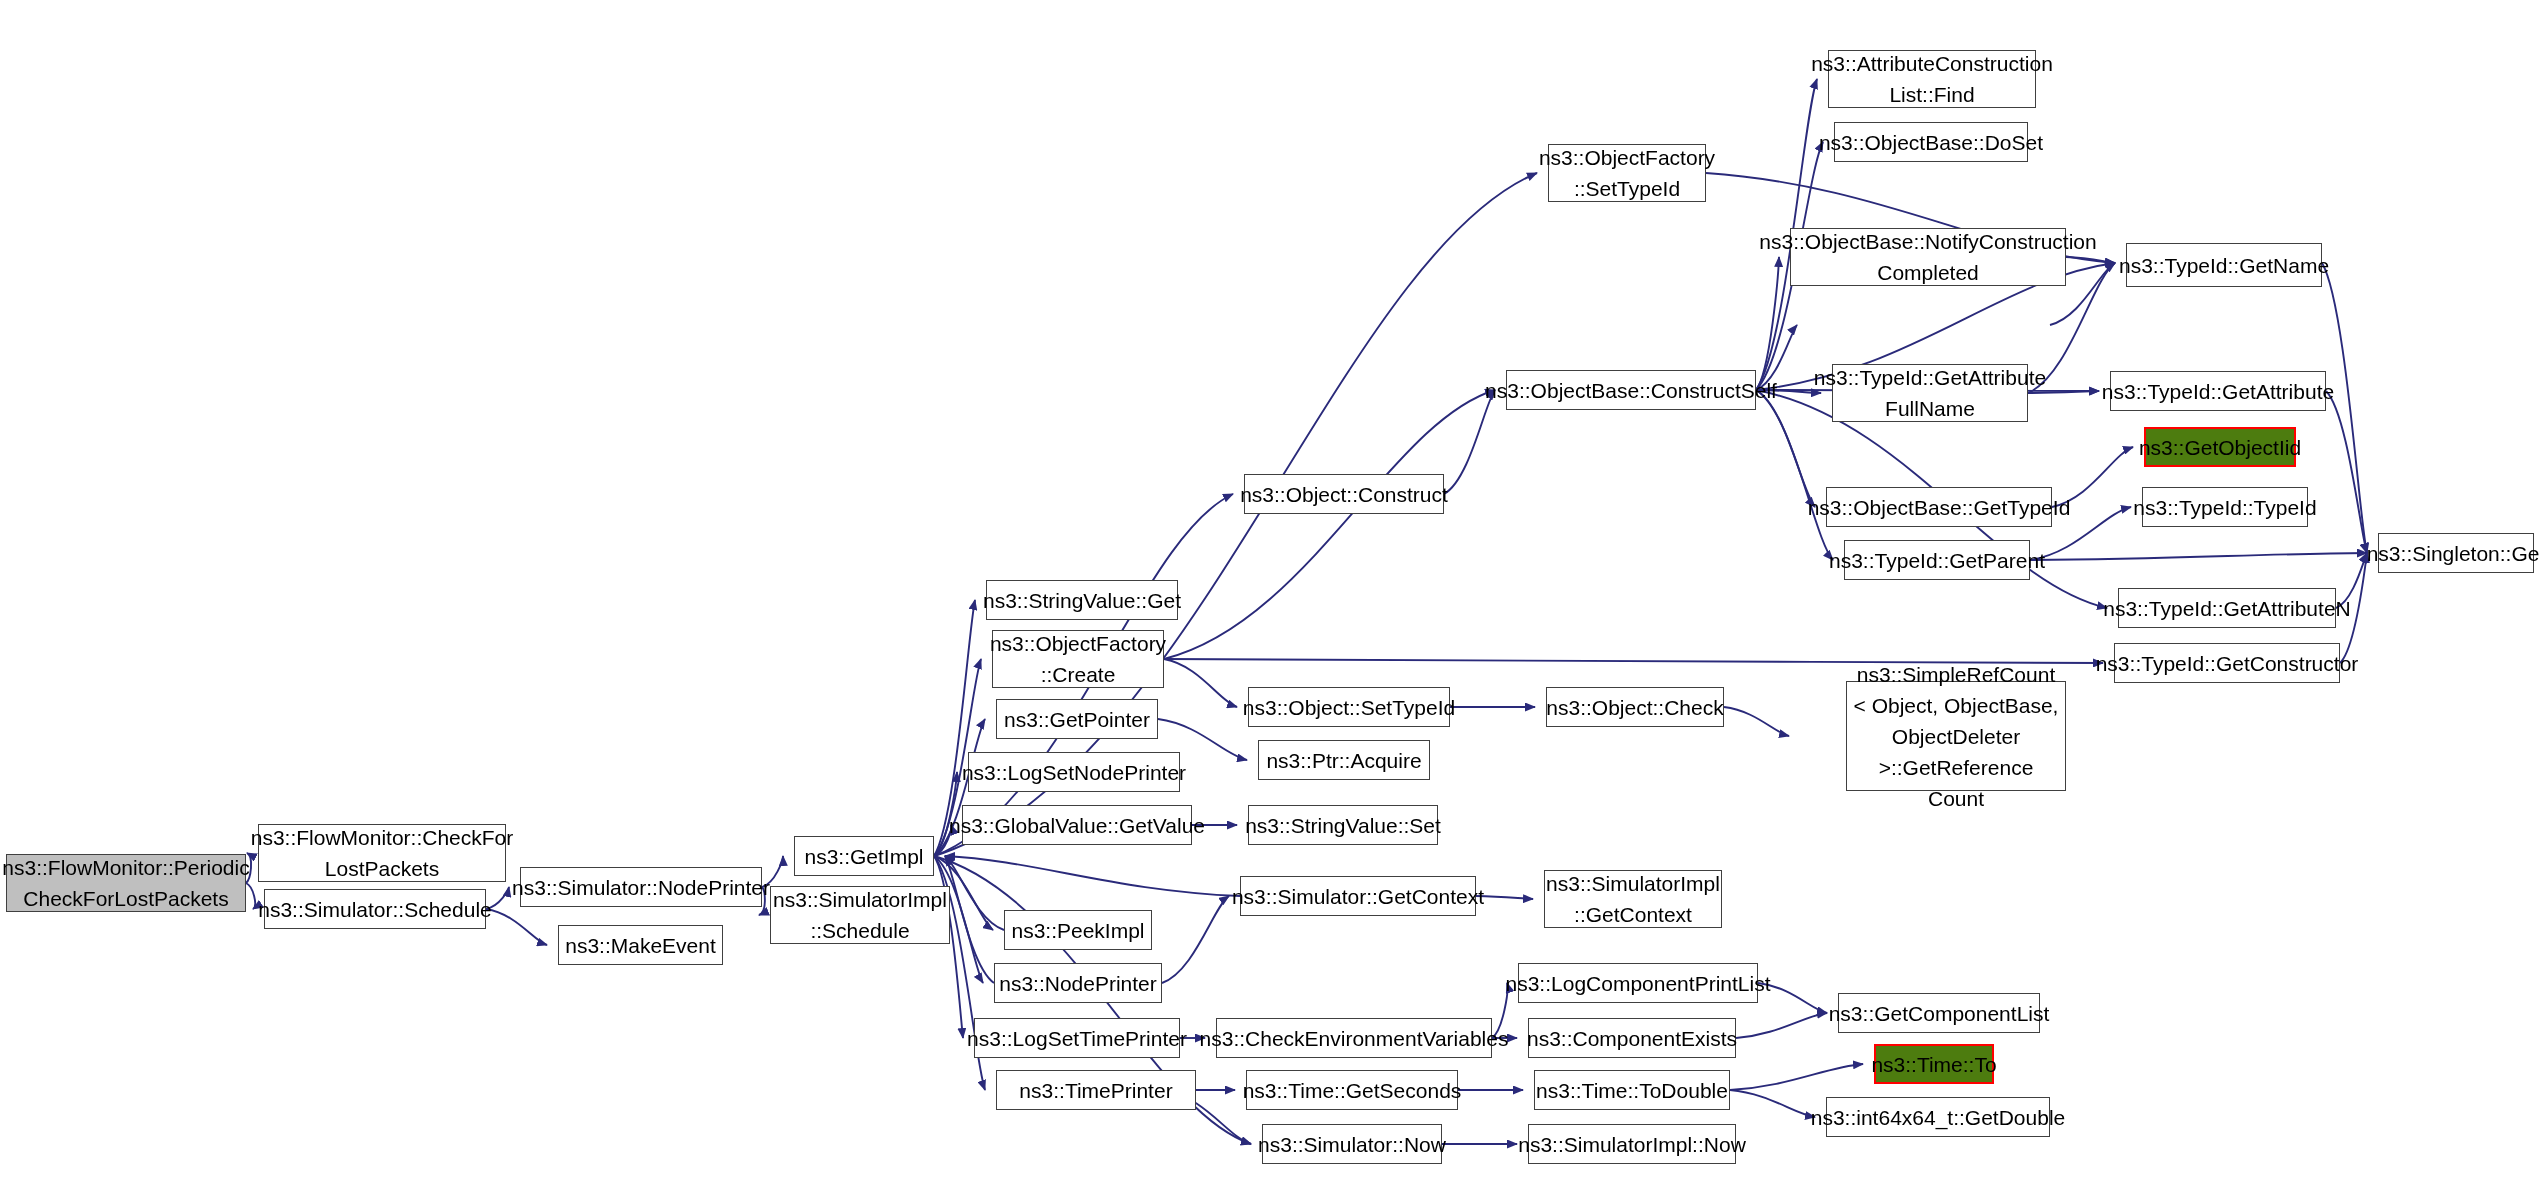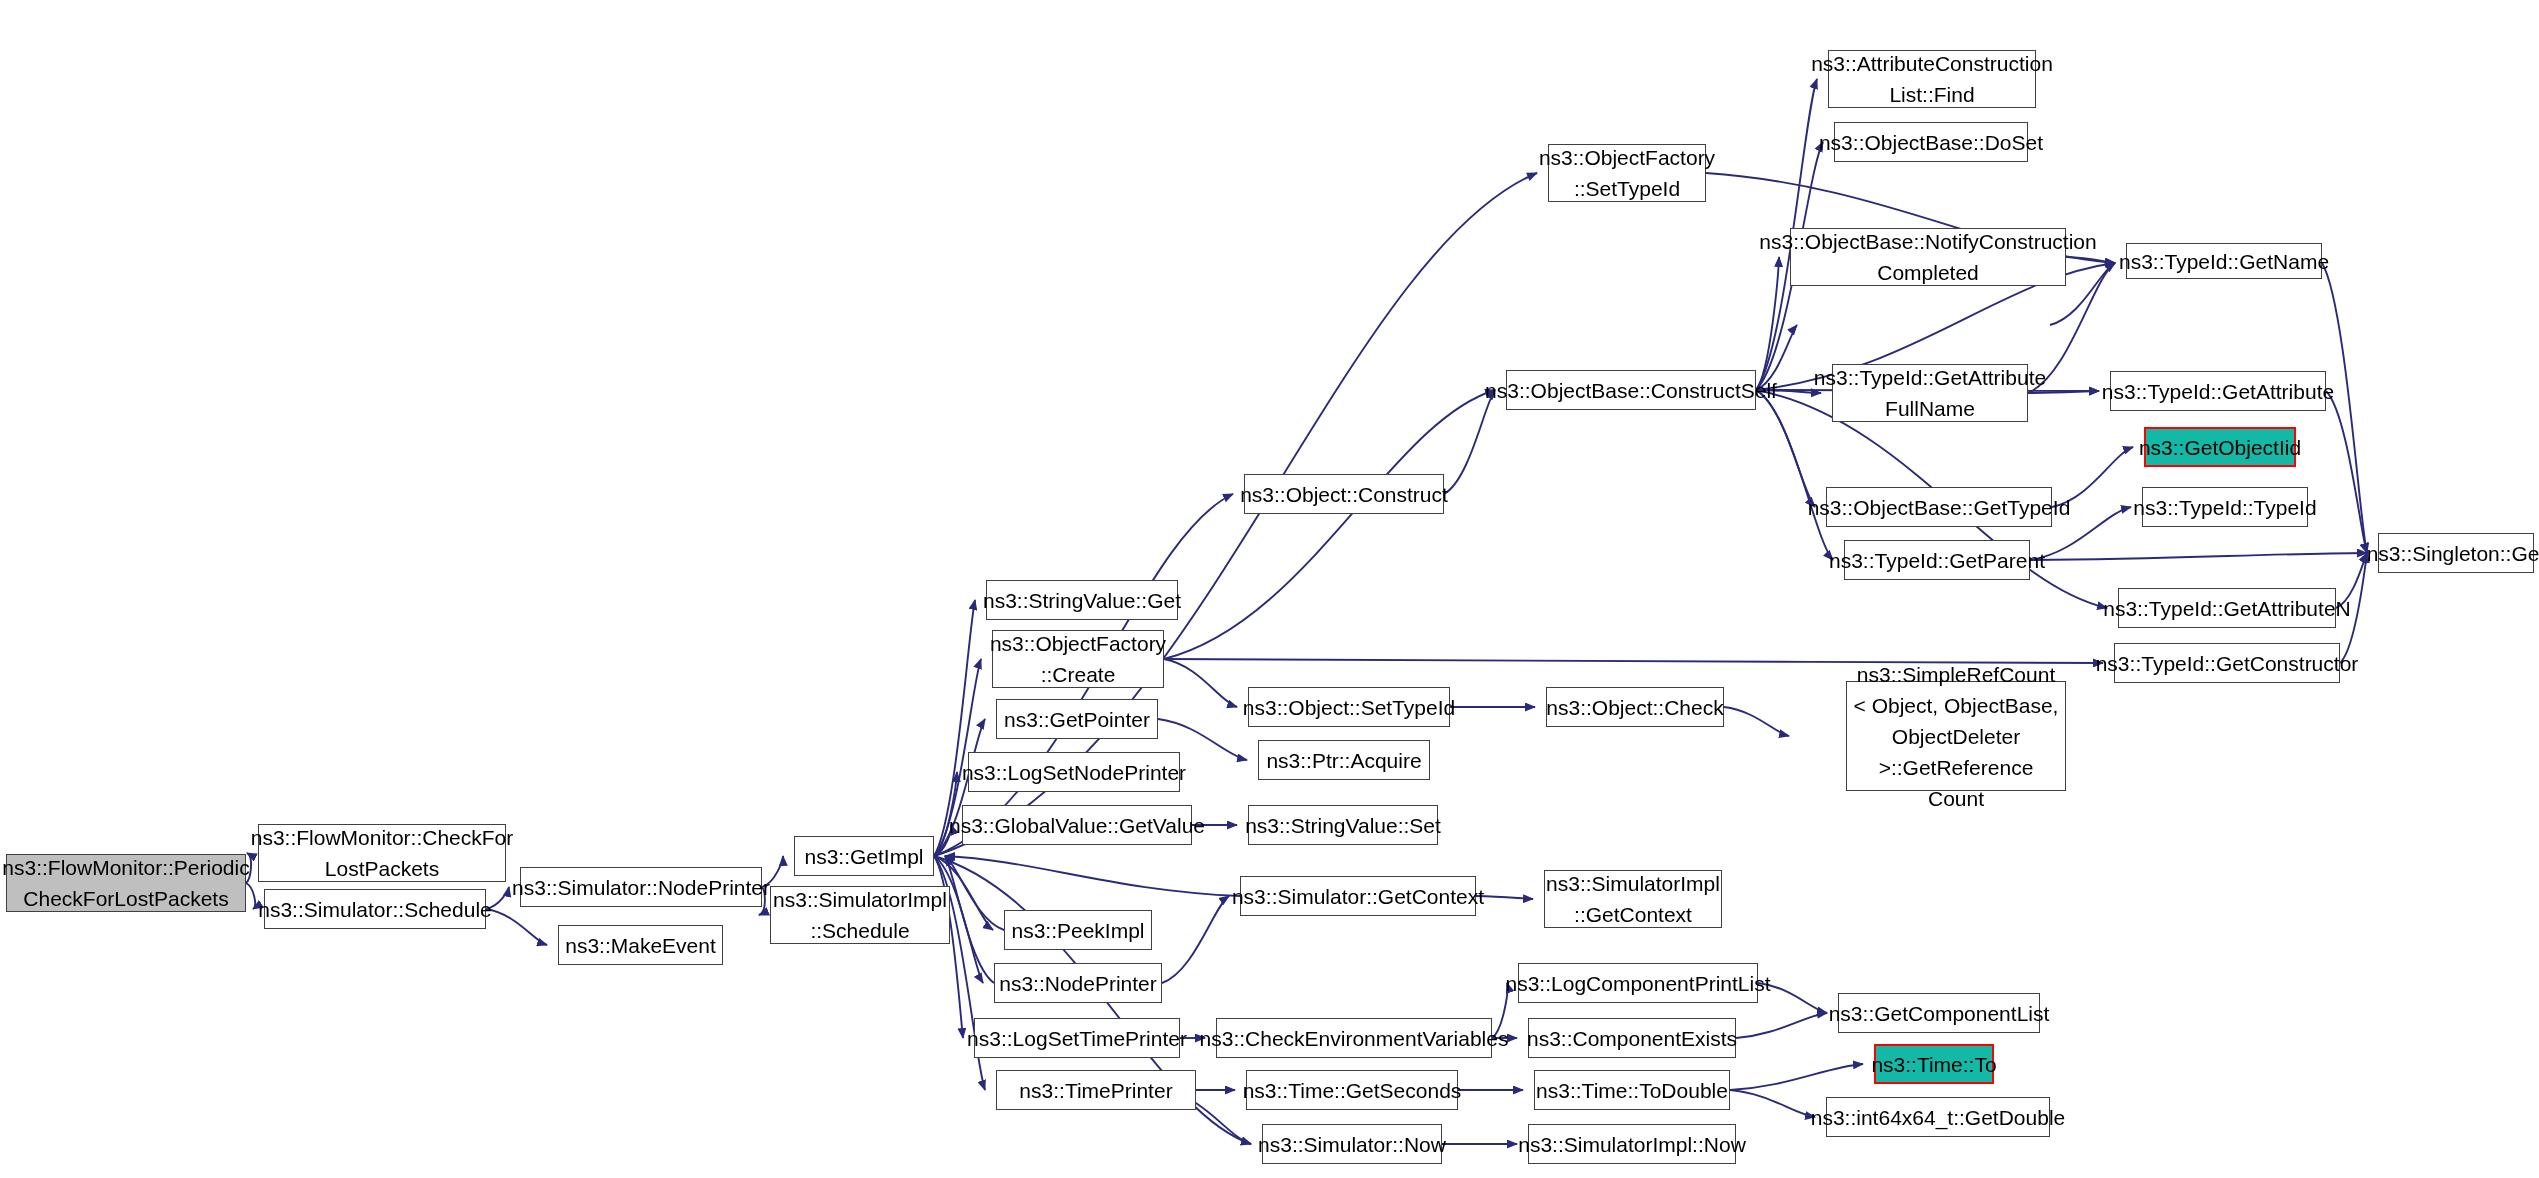--- a/index.html
+++ b/index.html
@@ -3,21 +3,21 @@
 <meta charset="utf-8">
 <style>
   html,body{margin:0;padding:0;background:#ffffff;}
   #canvas{position:relative;width:2539px;height:1178px;background:#ffffff;
           font-family:"Liberation Sans","DejaVu Sans",sans-serif;overflow:hidden;}
   #edges{position:absolute;left:0;top:0;width:2539px;height:1178px;pointer-events:none;}
   .node{position:absolute;box-sizing:border-box;border:1.6px solid #404040;background:#ffffff;
         display:flex;align-items:center;justify-content:center;text-align:center;
         font-size:21px;line-height:31px;color:#000000;padding:2px 5px;white-space:pre-line;}
   .node.root{background:#bfbfbf;border-color:#404040;}
-  .node.red{border:2.2px solid #ff0000;background:#14b8a6;}
+  .node.red{border:2.2px solid #ff0000;background:#4d7c0f;}
 </style>
 </head>
 <body>
 
 <div id="canvas">
   <svg id="edges" viewBox="0 0 2539 1178">
     <defs>
       <marker id="ah" markerWidth="11" markerHeight="9" refX="10" refY="4.5" orient="auto" markerUnits="userSpaceOnUse">
         <path d="M0,0 L11,4.5 L0,9 z" fill="#2a2a7a"></path>
       </marker>
@@ -133,21 +133,21 @@
     <div class="node" style="left: 1506px; top: 370px; width: 250px; height: 40px;">ns3::ObjectBase::ConstructSelf</div>
     <div class="node" style="left: 1828px; top: 50px; width: 208px; height: 58px;">ns3::AttributeConstruction
 List::Find</div>
     <div class="node" style="left: 1834px; top: 122px; width: 194px; height: 40px;">ns3::ObjectBase::DoSet</div>
     <div class="node" style="left: 1790px; top: 228px; width: 276px; height: 58px;">ns3::ObjectBase::NotifyConstruction
 Completed</div>
     <div class="node" style="left: 1832px; top: 364px; width: 196px; height: 58px;">ns3::TypeId::GetAttribute
 FullName</div>
     <div class="node" style="left: 1826px; top: 487px; width: 226px; height: 40px;">ns3::ObjectBase::GetTypeId</div>
     <div class="node" style="left: 1844px; top: 540px; width: 186px; height: 40px;">ns3::TypeId::GetParent</div>
-    <div class="node" style="left: 2126px; top: 243px; width: 196px; height: 36px;">ns3::TypeId::GetName</div>
+    <div class="node" style="left: 2126px; top: 243px; width: 196px; height: 44px;">ns3::TypeId::GetName</div>
     <div class="node" style="left: 2110px; top: 371px; width: 216px; height: 40px;">ns3::TypeId::GetAttribute</div>
     <div class="node red" style="left: 2144px; top: 427px; width: 152px; height: 40px;">ns3::GetObjectIid</div>
     <div class="node" style="left: 2142px; top: 487px; width: 166px; height: 40px;">ns3::TypeId::TypeId</div>
     <div class="node" style="left: 2118px; top: 588px; width: 218px; height: 40px;">ns3::TypeId::GetAttributeN</div>
     <div class="node" style="left: 2114px; top: 643px; width: 226px; height: 40px;">ns3::TypeId::GetConstructor</div>
     <div class="node" style="left: 2378px; top: 533px; width: 156px; height: 40px;">ns3::Singleton::Get</div>
     <div class="node" style="left: 1838px; top: 993px; width: 202px; height: 40px;">ns3::GetComponentList</div>
     <div class="node red" style="left: 1874px; top: 1044px; width: 120px; height: 40px;">ns3::Time::To</div>
     <div class="node" style="left: 1826px; top: 1097px; width: 224px; height: 40px;">ns3::int64x64_t::GetDouble</div>
   </div>

